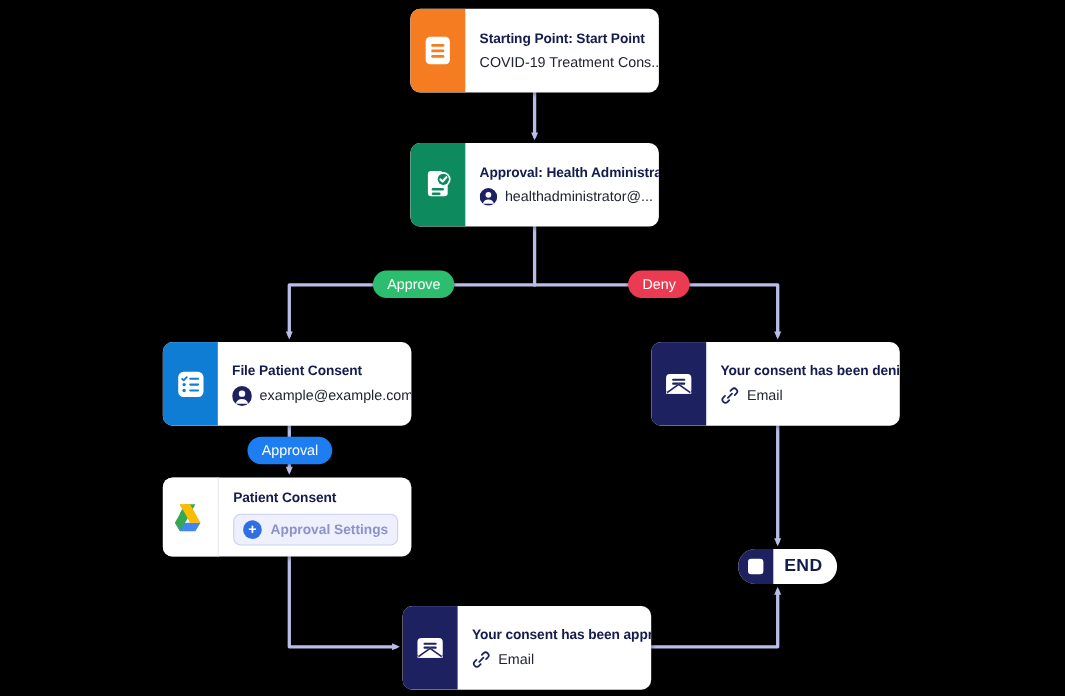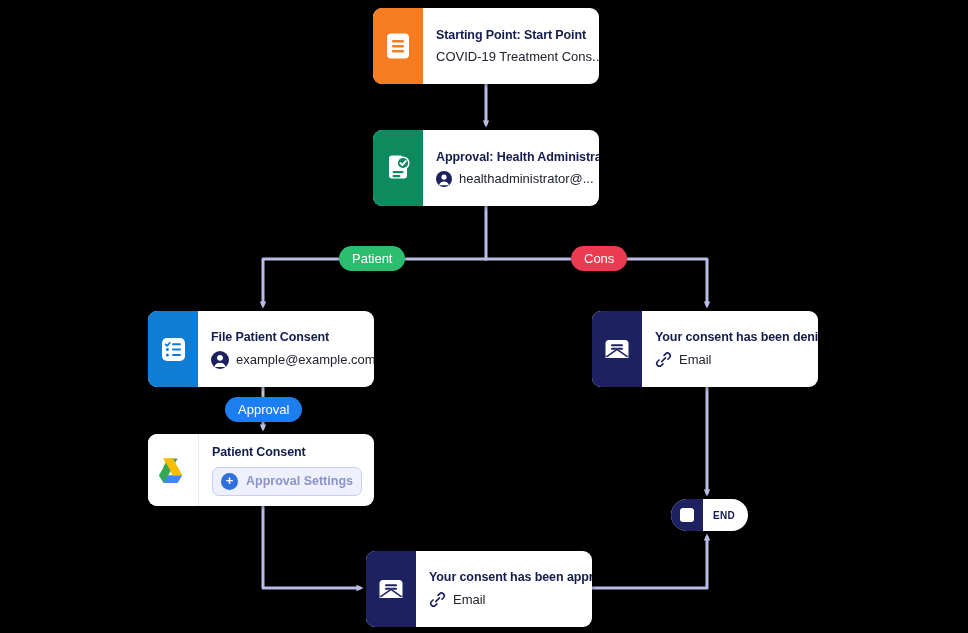--- a/index.html
+++ b/index.html
@@ -147,21 +147,21 @@
     display: flex; align-items: center; justify-content: center;
   }
   #node-end .stop-square {
     width: 14px; height: 14px;
     background: #ffffff;
     border-radius: 3px;
   }
   #node-end .end-label {
     display: flex; align-items: center;
     padding: 0 13px 0 10px;
-    font-size: 10px;
+    font-size: 16px;
     font-weight: bold;
     color: #141b4d;
     letter-spacing: 0.3px;
   }
 
   .avatar-ic, .link-ic { flex: 0 0 auto; display: inline-flex; }
 </style>
 </head>
 <body>
 
@@ -325,22 +325,22 @@
             <path d="M7.1 11.3 L11.1 7.3" stroke="#1d2160" stroke-width="1.7" stroke-linecap="round"></path>
             <path d="M9.6 4.6 L11.2 3.0 a2.9 2.9 0 0 1 4.1 4.1 L13.7 8.7" stroke="#1d2160" stroke-width="1.7" fill="none" stroke-linecap="round"></path>
             <path d="M8.4 13.6 L6.8 15.2 a2.9 2.9 0 0 1-4.1-4.1 L4.3 9.5" stroke="#1d2160" stroke-width="1.7" fill="none" stroke-linecap="round"></path>
           </svg>
         </span>
         <span class="sub-text">Email</span>
       </div>
     </div>
   </div>
 
-  <div class="pill" id="pill-approve">Patient</div>
-  <div class="pill" id="pill-deny">Cons</div>
+  <div class="pill" id="pill-approve">Approve</div>
+  <div class="pill" id="pill-deny">Deny</div>
   <div class="pill" id="pill-complete">Approval</div>
 
   <div id="node-end">
     <div class="end-icon">
       <div class="stop-square"></div>
     </div>
     <div class="end-label">END</div>
   </div>
 
 </div>

